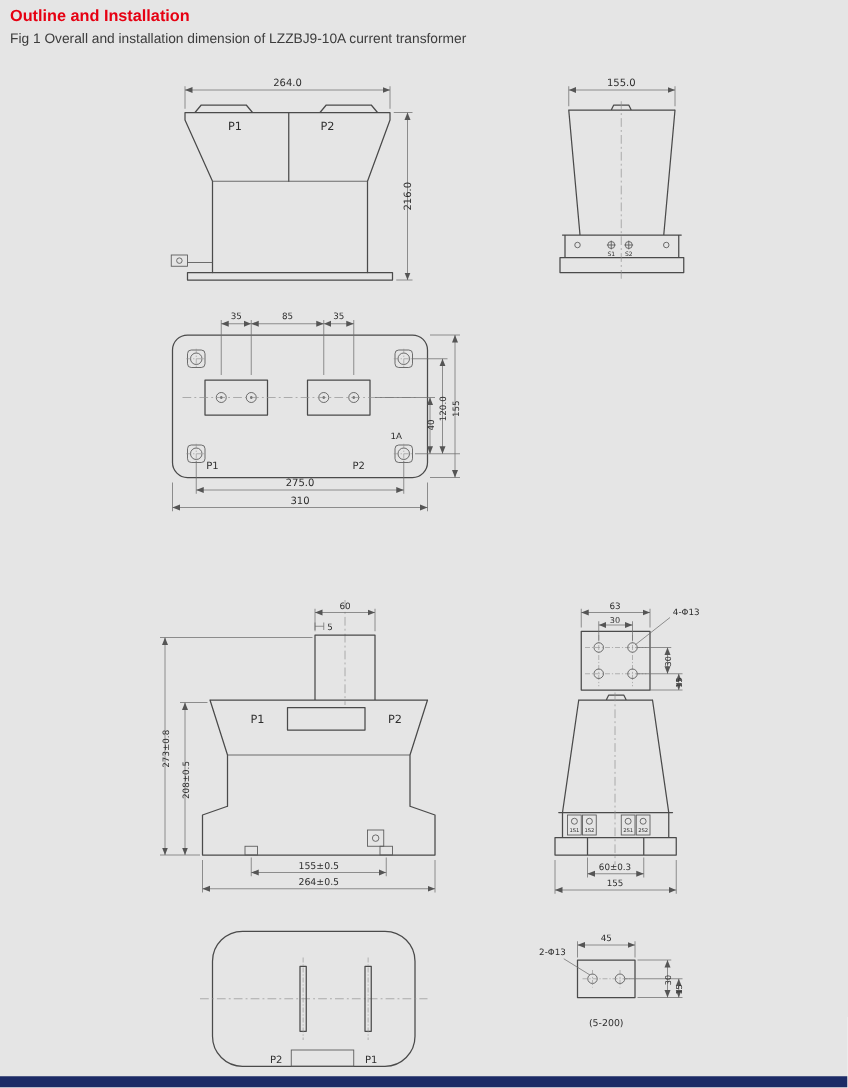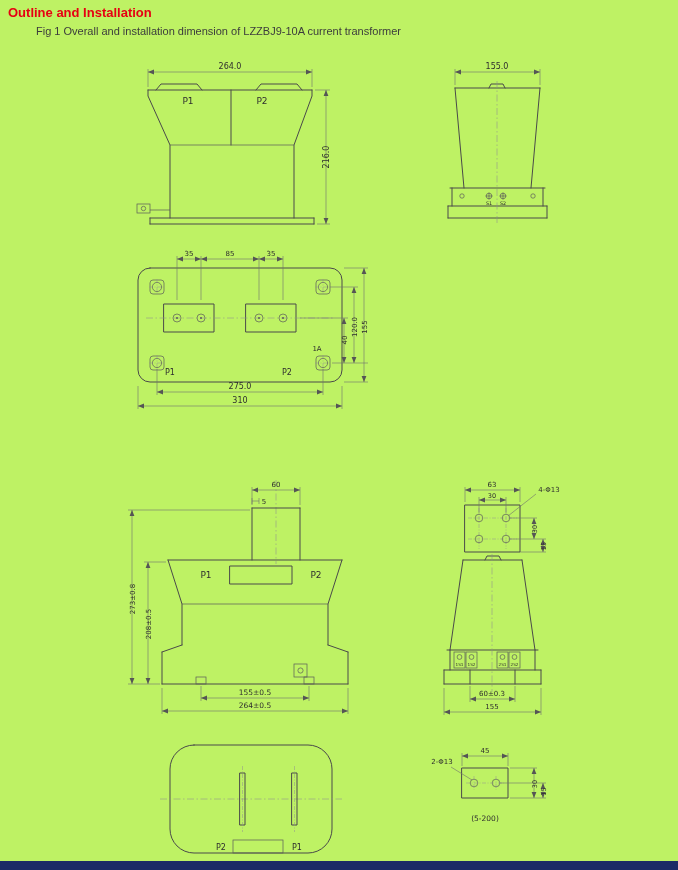--- a/index.html
+++ b/index.html
@@ -1,19 +1,19 @@
 <!DOCTYPE html>
 <html><head>
 <meta charset="utf-8">
 <style>
   html,body { margin:0; padding:0; }
   body { background:#ffffff; font-family:"Liberation Sans","DejaVu Sans",sans-serif; }
-  .page { position:relative; width:678px; height:870px; background:#bef264; overflow:hidden; }
+  .page { position:relative; width:678px; height:870px; background:#e5e5e5; overflow:hidden; }
   .title { position:absolute; left:8px; top:5px; font-size:13px; font-weight:bold; color:#e60012; }
-  .caption { position:absolute; left:8px; font-size:11px; color:#3c3c3c;margin-left:28px; }
+  .caption { position:absolute; left:8px; font-size:11px; color:#3c3c3c; }
   #cap1 { top:25px; }
   #cap2 { top:454px; }
   .drawing { position:absolute; left:0; }
   #svg-fig1 { top:45px; }
   #svg-fig2 { top:470px; }
   .footer { position:absolute; left:0; bottom:0; width:678px; height:9px; background:#1c2b66; }
   .ol  { fill:none; stroke:#4a4a4a; stroke-width:1; stroke-linejoin:round; stroke-linecap:round; }
   .ol2 { fill:none; stroke:#5a5a5a; stroke-width:0.7; }
   .dim { fill:none; stroke:#6e6e6e; stroke-width:0.6; }
   .cl  { fill:none; stroke:#909090; stroke-width:0.55; stroke-dasharray:7 2.5 1.5 2.5; }

